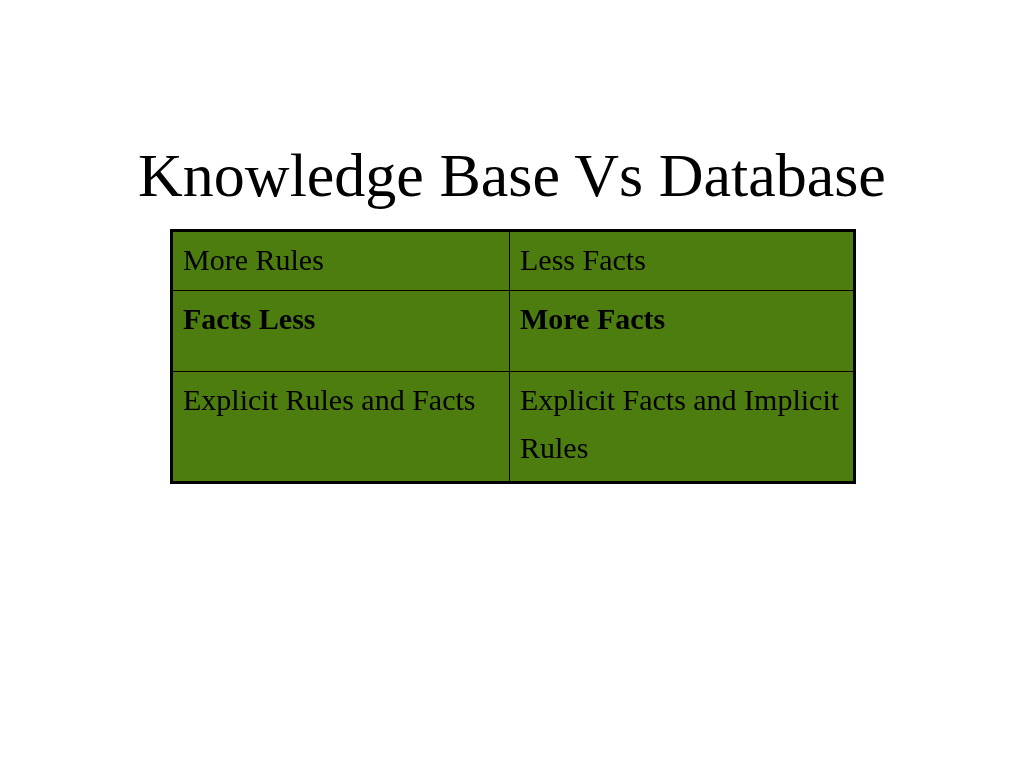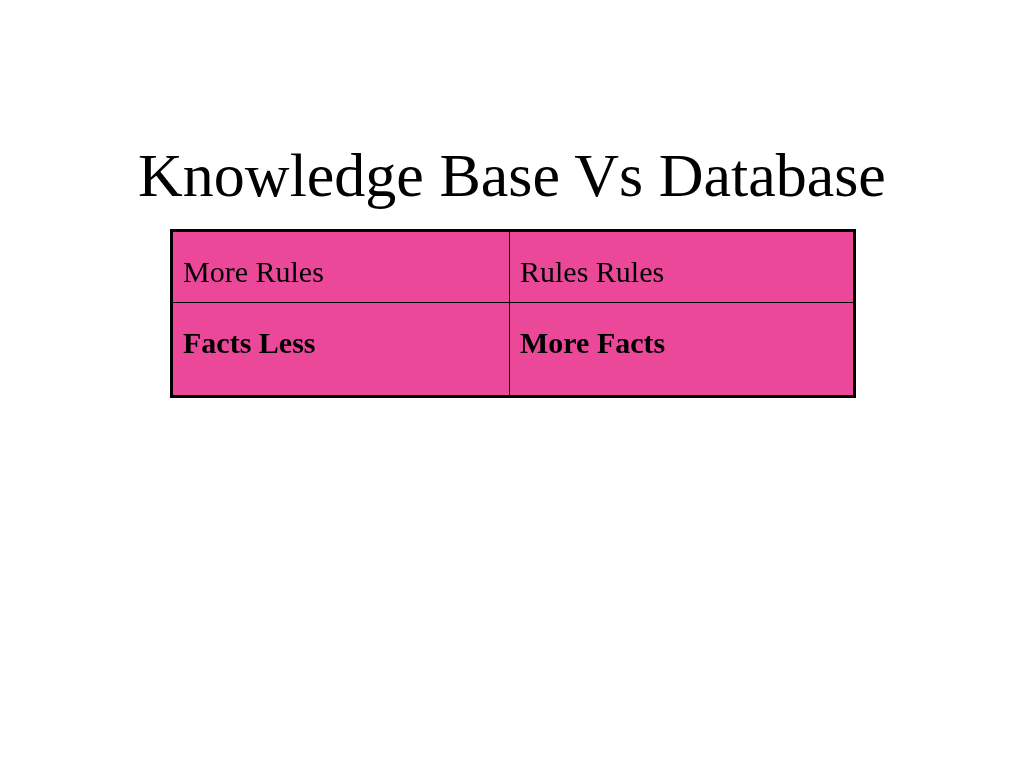--- a/index.html
+++ b/index.html
@@ -48,27 +48,27 @@
     left: 170px;
     top: 229px;
     width: 683px;
     border-collapse: collapse;
     table-layout: fixed;
     border: 3px solid #000000;
     background: #ffffff;
   }
   #comparison-table td {
     border: 1px solid #000000;
-    padding: 16px 9px 6px 10px;
+    padding: 4px 9px 6px 10px;
     vertical-align: top;
     font-family: "Liberation Serif", "DejaVu Serif", serif;
     font-size: 30px;
     line-height: 48px;
     color: #000000;
-    background: #ec4899;
+    background: #4d7c0f;
     word-wrap: break-word;
   }
   #comparison-table col.col-kb { width: 338px; }
   #comparison-table col.col-db { width: 345px; }
 
   
   tr[data-row="0"] td { height: 47px; }
   tr[data-row="1"] td { height: 70px; font-weight: bold; }
   tr[data-row="2"] td { height: 99px; }
   tr[data-row="3"] td { height: 62px; }
@@ -90,32 +90,40 @@
       <col class="col-kb">
       <col class="col-db">
     </colgroup>
     <tbody>
 
       <tr data-row="0">
         <td>
           <span class="cell-text">More Rules</span>
         </td>
         <td>
-          <span class="cell-text">Rules Rules</span>
+          <span class="cell-text">Less Facts</span>
         </td>
       </tr>
 
       <tr data-row="1">
         <td>
           <span class="cell-text">Facts Less</span>
         </td>
         <td>
           <span class="cell-text">More Facts</span>
         </td>
       </tr>
 
+      <tr data-row="2">
+        <td>
+          <span class="cell-text">Explicit Rules and Facts</span>
+        </td>
+        <td>
+          <span class="cell-text">Explicit Facts and Implicit Rules</span>
+        </td>
+      </tr>
 
 
 
     </tbody>
   </table>
 
 </div>
 
 </body></html>

